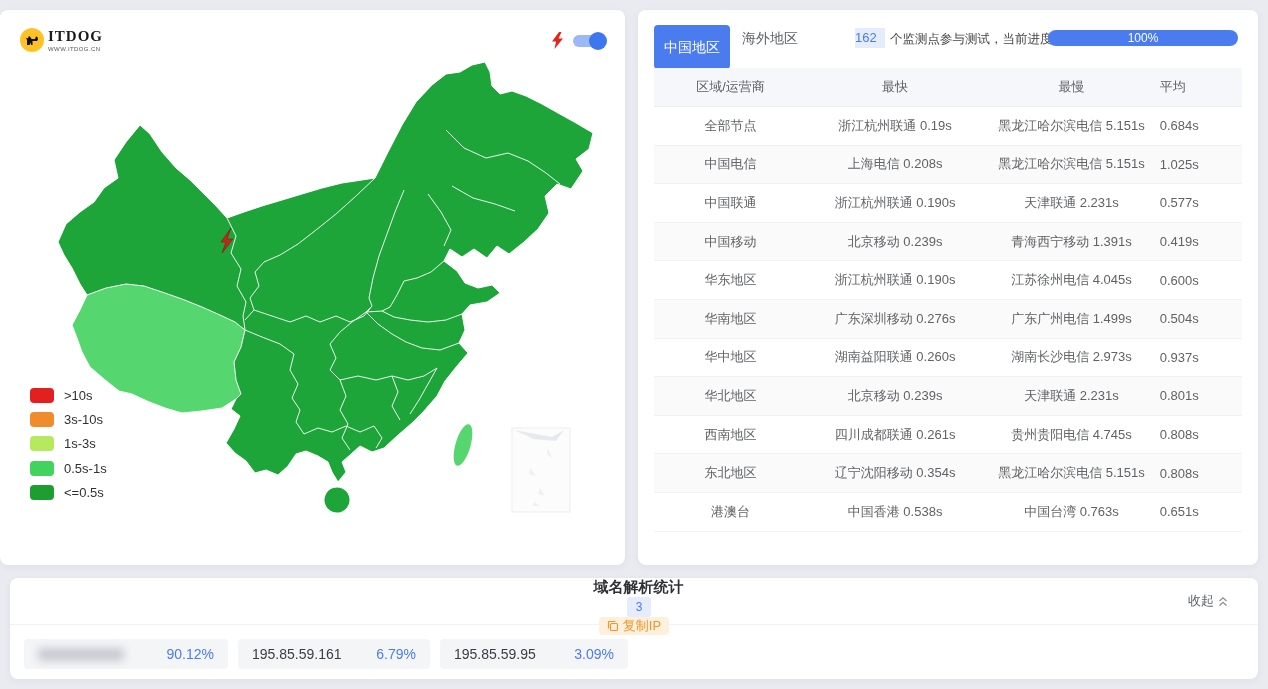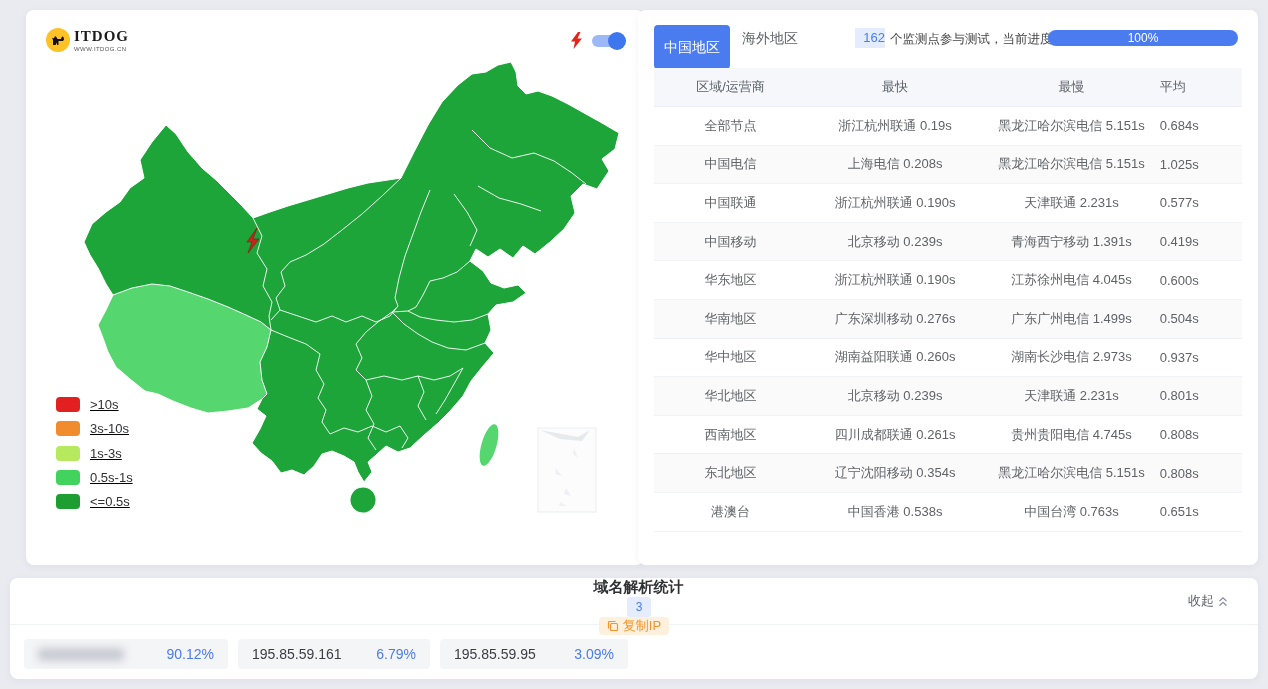--- a/index.html
+++ b/index.html
@@ -1,39 +1,39 @@
 <!DOCTYPE html>
 <html><head>
 <meta charset="utf-8">
 <style>
   html,body{margin:0;padding:0;background:#e9ebf1;font-family:"Liberation Sans",sans-serif;}
   .page{position:relative;width:1268px;height:689px;background:#e9ebf1;overflow:hidden;}
   .card{position:absolute;background:#fff;border-radius:8px;box-shadow:0 2px 8px rgba(31,45,61,.05);}
   
-  .map-card{left:26px;top:10px;width:618px;height:555px;}
+  .map-card{left:0;top:10px;width:618px;height:555px;padding-left:7px;}
   .china-map{position:absolute;left:0;top:0;width:618px;height:555px;}
   .logo{position:absolute;left:20px;top:18px;display:flex;align-items:center;z-index:3;}
   .logo-circle{width:24px;height:24px;border-radius:50%;background:#ffc226;display:flex;align-items:center;justify-content:center;}
   .logo-texts{margin-left:4px;line-height:1;}
   .logo-title{font-family:"Liberation Serif",serif;font-weight:bold;font-size:15px;color:#1a1a1a;letter-spacing:1px;}
   .logo-sub{font-size:6px;color:#555;letter-spacing:.4px;margin-top:2px;}
   .speed-toggle{position:absolute;top:22px;right:22px;display:flex;align-items:center;gap:9px;z-index:3;}
   .switch{position:relative;width:30px;height:12px;border-radius:6px;background:#9db8f6;cursor:pointer;}
   .switch .knob{position:absolute;right:-4px;top:-3px;width:18px;height:18px;border-radius:50%;background:#3e76ee;}
   .legend{position:absolute;left:30px;top:378px;margin:0;padding:0;list-style:none;z-index:3;}
-  .legend li{display:flex;align-items:flex-end;height:24.2px;text-decoration:underline;}
+  .legend li{display:flex;align-items:flex-start;height:24.2px;}
   .legend .swatch{width:24px;height:15px;border-radius:4px;margin-right:10px;}
   .legend .lab{font-size:13px;color:#303133;}
   
   .result-card{left:638px;top:10px;width:620px;height:555px;}
   .res-head{position:absolute;left:0;top:0;width:100%;height:58px;}
   .tab{position:absolute;top:15px;height:26px;line-height:26px;font-size:14px;border-radius:4px;cursor:pointer;}
   .tab-china{left:16px;padding:9px 10px;background:#4a7cf0;color:#fff;}
   .tab-overseas{left:102px;color:#5f6368;padding:0 2px;}
-  .count-badge{position:absolute;left:217px;top:18px;min-width:30px;height:20px;line-height:20px;text-align:right;border-radius:0;background:#e5edfc;color:#4a7cf0;font-size:13px;}
+  .count-badge{position:absolute;left:217px;top:18px;min-width:30px;height:20px;line-height:20px;text-align:left;border-radius:0;background:#e5edfc;color:#4a7cf0;font-size:13px;}
   .monitor-text{position:absolute;left:252px;top:21px;font-size:12.5px;color:#444;}
   .progressbar{position:absolute;left:410px;top:20px;width:190px;height:16px;border-radius:8px;background:#4a7cf0;color:#fff;font-size:12px;text-align:center;line-height:16px;}
   .rtable{position:absolute;left:16px;top:58px;right:16px;font-size:13px;color:#606266;}
   .thead{display:flex;align-items:center;height:38px;background:#f5f7fa;border-bottom:1px solid #ebeef5;color:#5a5e66;}
   .tr{display:flex;align-items:center;height:37.6px;border-bottom:1px solid #f0f2f5;background:#fff;}
   .tr:nth-child(even){background:#fafafa;}
   .c1{width:26%;text-align:center;}
   .c2{width:30%;text-align:center;}
   .c3{width:30%;text-align:center;}
   .c4{width:14%;text-align:left;}

